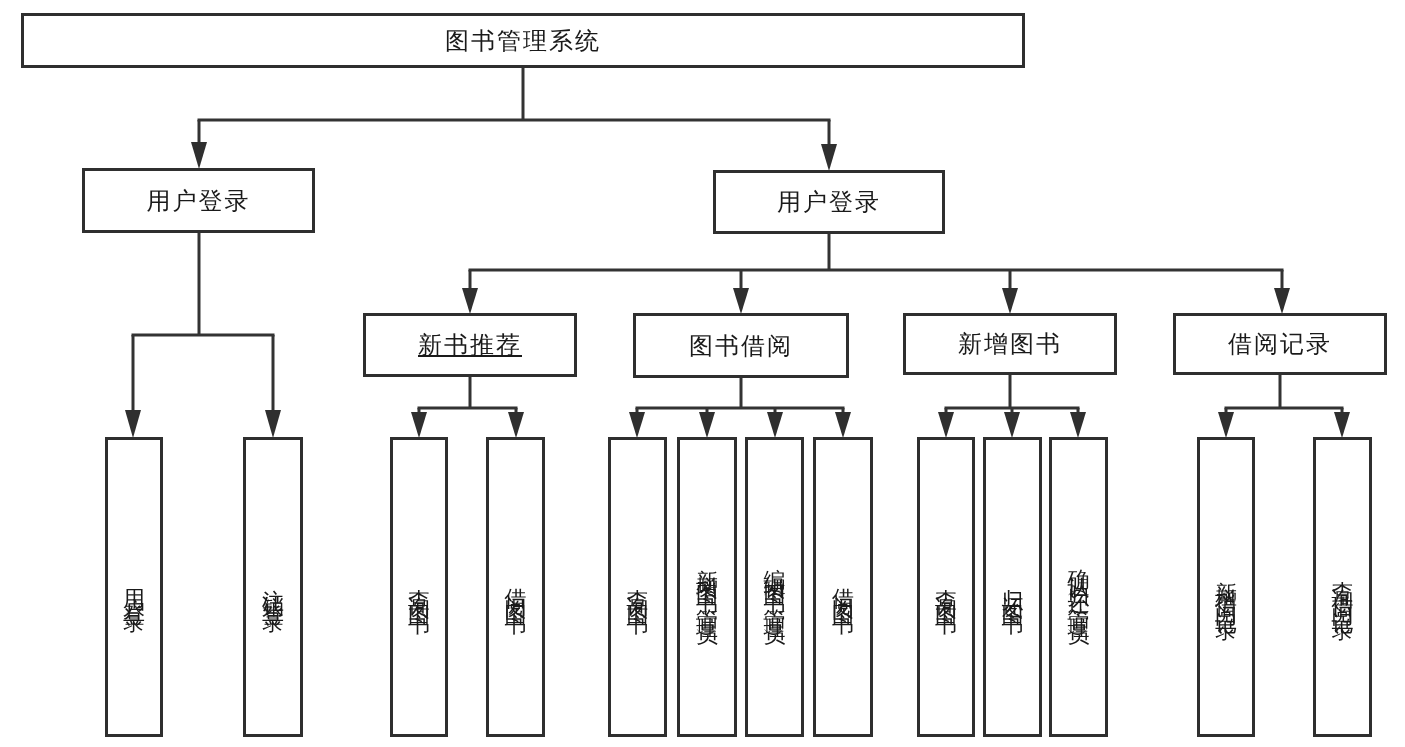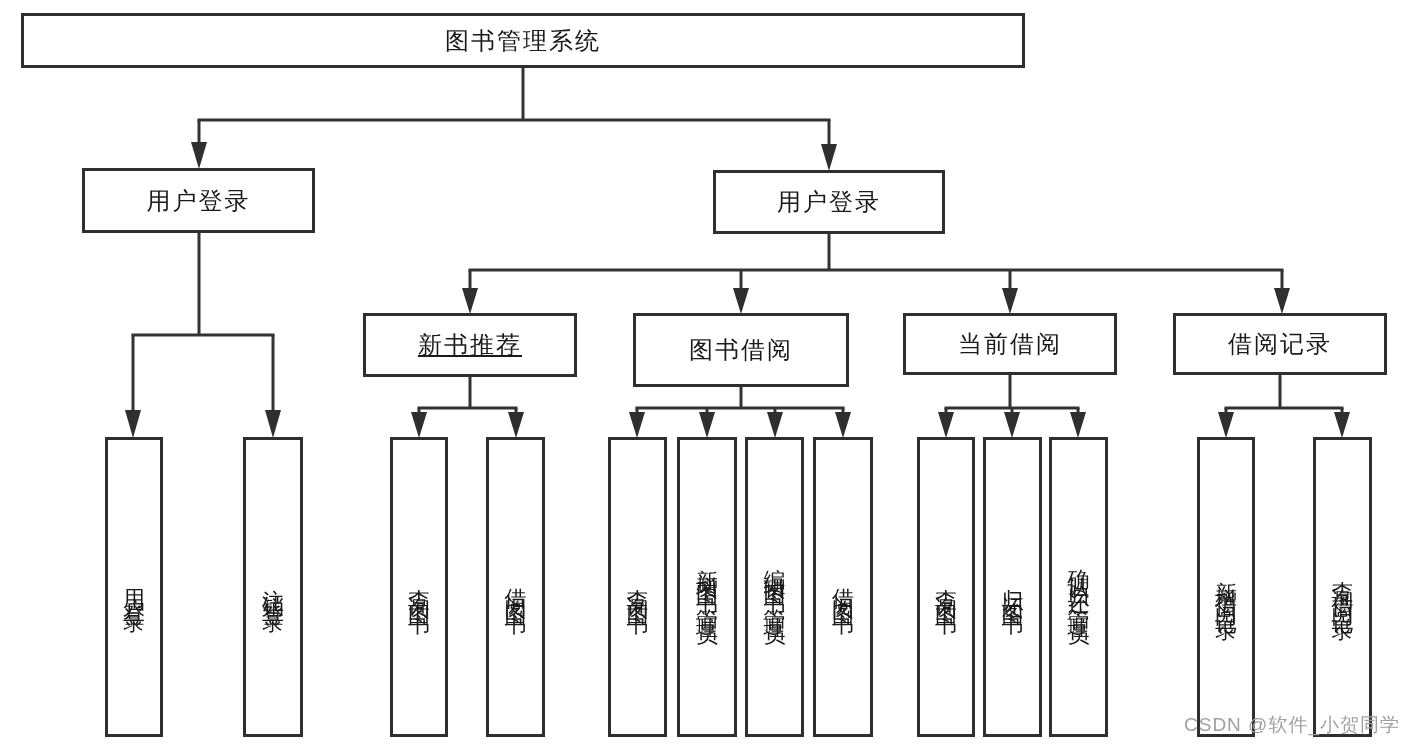--- a/index.html
+++ b/index.html
@@ -117,37 +117,36 @@
     <path d="M1342 408 L1342 414" fill="none"></path>
     <polygon points="1334,412 1350,412 1342,438" stroke="none"></polygon>
   </svg>
 
   <div class="node" style="left:21px; top:13px; width:1004px; height:55px;">图书管理系统</div>
 
   <div class="node" style="left:82px; top:168px; width:233px; height:65px;">用户登录</div>
   <div class="node" style="left:713px; top:170px; width:232px; height:64px;">用户登录</div>
 
   <div class="node" style="left:363px; top:313px; width:214px; height:64px;text-decoration:underline;">新书推荐</div>
-  <div class="node" style="left:633px; top:313px; width:216px; height:74px;">图书借阅</div>
-  <div class="node" style="left:903px; top:313px; width:214px; height:62px;">当前借阅</div>
+  <div class="node" style="left:633px; top:313px; width:216px; height:65px;">图书借阅</div>
+  <div class="node" style="left:903px; top:313px; width:214px; height:62px;">新增图书</div>
   <div class="node" style="left:1173px; top:313px; width:214px; height:62px;">借阅记录</div>
 
   <div class="node vert" style="left:105px; top:437px; width:58px; height:300px;">用户登录</div>
   <div class="node vert" style="left:243px; top:437px; width:60px; height:300px;">注销登录</div>
 
   <div class="node vert" style="left:390px; top:437px; width:58px; height:300px;">查询图书</div>
   <div class="node vert" style="left:486px; top:437px; width:59px; height:300px;">借阅图书</div>
 
   <div class="node vert" style="left:608px; top:437px; width:59px; height:300px;">查询图书</div>
   <div class="node vert" style="left:677px; top:437px; width:60px; height:300px;">新增图书（管理员）</div>
   <div class="node vert" style="left:745px; top:437px; width:59px; height:300px;">编辑图书（管理员）</div>
   <div class="node vert" style="left:813px; top:437px; width:60px; height:300px;">借阅图书</div>
 
   <div class="node vert" style="left:917px; top:437px; width:58px; height:300px;">查询图书</div>
   <div class="node vert" style="left:983px; top:437px; width:59px; height:300px;">归还图书</div>
   <div class="node vert" style="left:1049px; top:437px; width:59px; height:300px;">确认归还（管理员）</div>
 
   <div class="node vert" style="left:1197px; top:437px; width:58px; height:300px;">新增借阅记录</div>
   <div class="node vert" style="left:1313px; top:437px; width:59px; height:300px;">查询借阅记录</div>
 
-  <div class="watermark">CSDN @软件_小贺同学</div>
 
 </div>
 
 </body></html>

